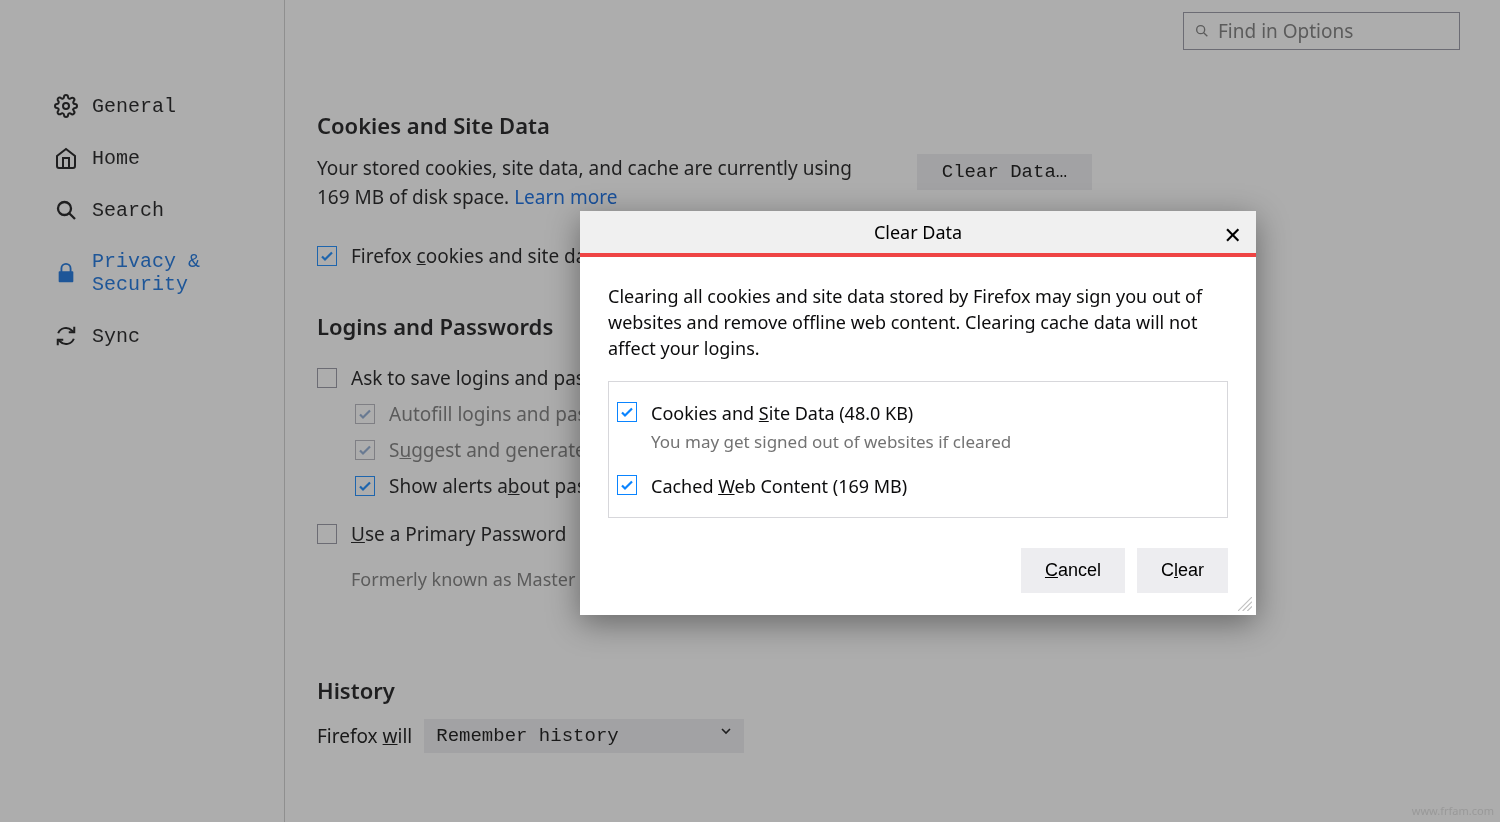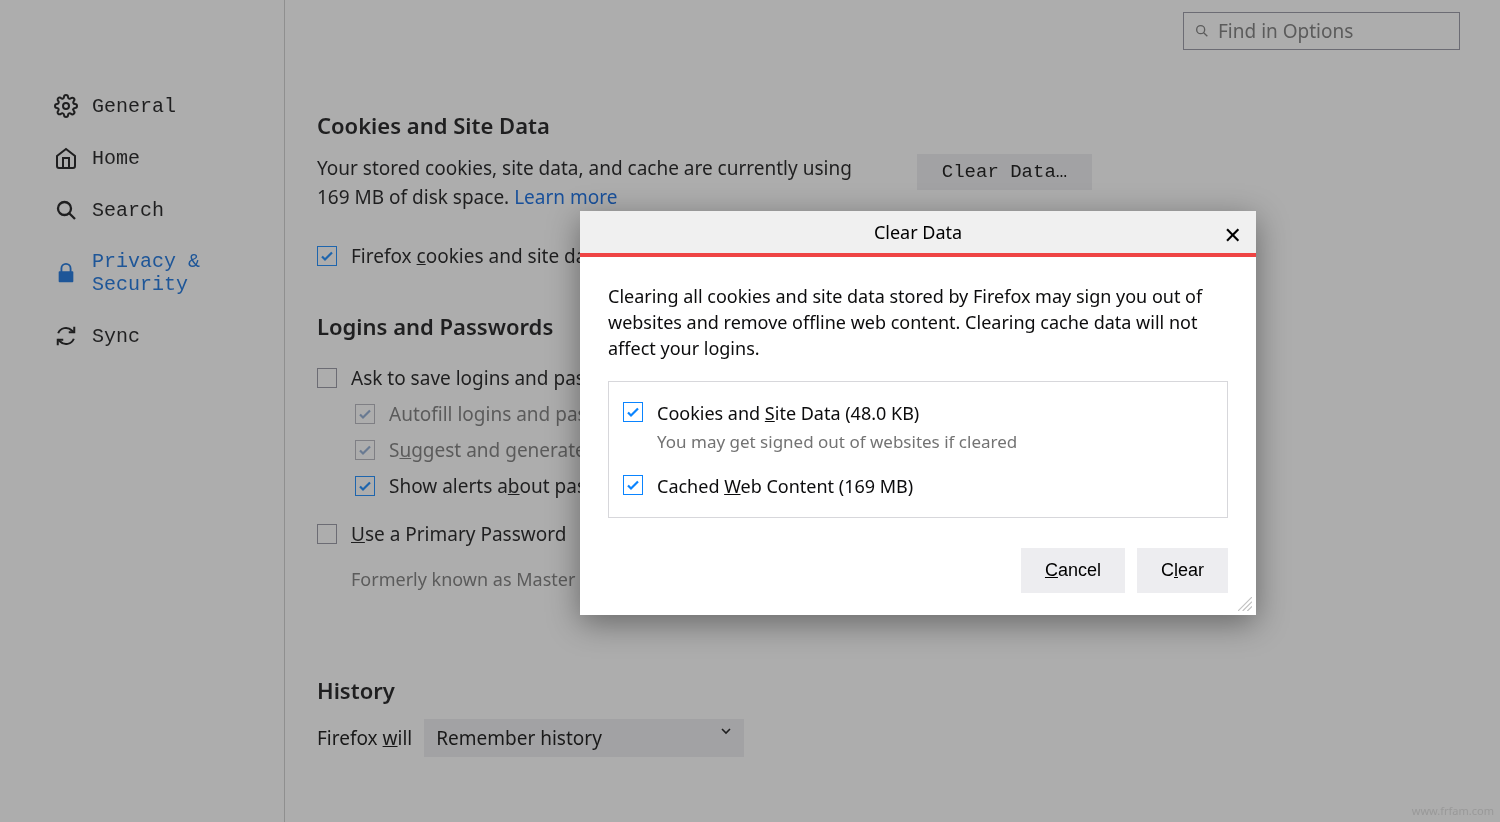--- a/index.html
+++ b/index.html
@@ -58,37 +58,37 @@
 .cb.checked { border-color:#0a84ff; }
 .cb.checked svg path { stroke:#0a84ff; }
 .cb.checked.dim svg path { stroke:#8aa8d1; }
 .cb.dim { border-color:#b0b0b8; }
 .sp { height: 10px; }
 .sp2 { height: 42px; }
 .hint { font-size:18px; color:#737373; margin-left:34px; margin-top:8px;}
 
 .history-select {
   display:inline-flex; justify-content:space-between;
-  background:#ededf0; padding: 6px 12px; width: 320px; font-size:19px;
+  background:#ededf0; padding: 6px 12px; width: 320px; font-size:19px;font-family:Liberation Mono, monospace;
 }
 
 .overlay {
   position:absolute; inset:0; background: rgba(60,60,60,0.42);
 }
 .dialog {
   position:absolute; left:580px; top:211px; width:676px;
   background:#fff; box-shadow: 0 8px 30px rgba(0,0,0,0.4);
 }
 .dlg-title {
   background:#f0f0f0; height:46px; display:flex; align-items:center; justify-content:center;
   font-size:18px; position:relative; border-bottom:4px solid #ef4444;
 }
 .dlg-close { position:absolute; right:14px; top:8px; font-size:22px; cursor:pointer; }
 .dlg-body { padding: 26px 28px 16px; font-size:18px; color:#0c0c0d; line-height:1.45;}
-.dlg-box { border:1px solid #d7d7db; margin-top:20px; padding: 18px 14px;}
+.dlg-box { border:1px solid #d7d7db; margin-top:20px; padding: 18px 8px;}
 .dlg-opt { display:flex; gap:14px; align-items:flex-start; margin-bottom:18px;}
 .dlg-opt:last-child { margin-bottom:0; }
 .dlg-opt .cb { margin-top:2px; }
 .dlg-opt-label { font-size:18px; }
 .dlg-opt-sub { font-size:17px; color:#737373; margin-top:4px;}
 .dlg-buttons { display:flex; justify-content:flex-end; gap:12px; padding: 14px 28px 22px;}
 .dlg-btn { background:#ededf0; border:none; font-size:18px; padding:12px 24px; cursor:pointer; }
 .resize-grip { position:absolute; right:4px; bottom:4px; width:14px; height:14px; opacity:.4;}
 
 .underline-letter { text-decoration: underline; }

